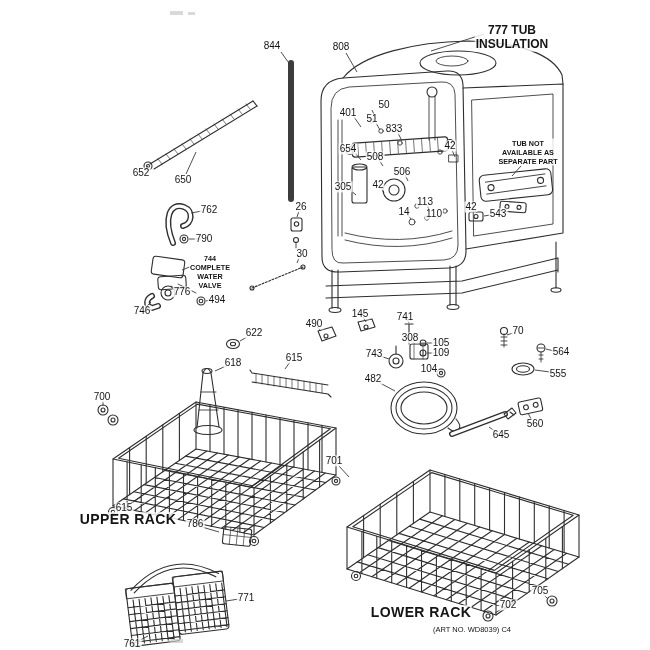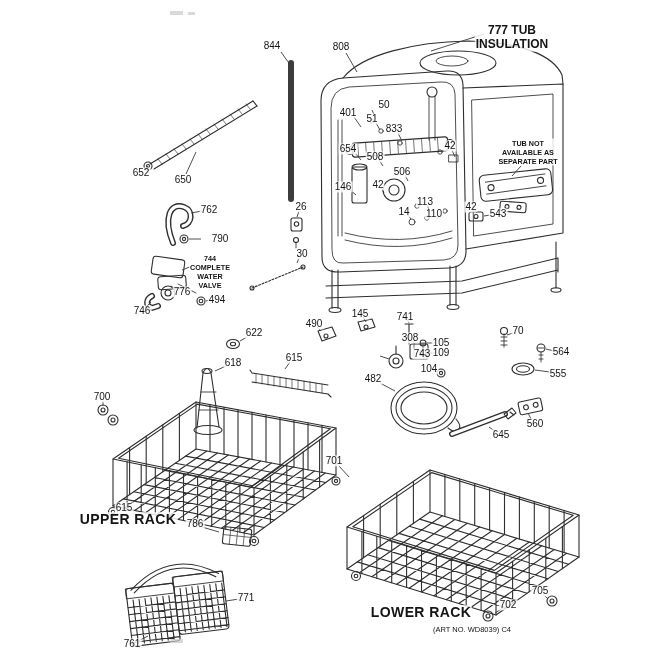--- a/index.html
+++ b/index.html
@@ -309,49 +309,49 @@
       <div class="callout notesm" style="left: 528px; top: 152px; color: rgb(20, 20, 20);">TUB NOT
 AVAILABLE AS
 SEPARATE PART</div>
       <div class="callout num" style="left: 348px; top: 113px; color: rgb(20, 20, 20);">401</div>
       <div class="callout num" style="left: 384px; top: 105px; color: rgb(20, 20, 20);">50</div>
       <div class="callout num" style="left: 372px; top: 119px; color: rgb(20, 20, 20);">51</div>
       <div class="callout num" style="left: 394px; top: 129px; color: rgb(20, 20, 20);">833</div>
       <div class="callout num" style="left: 348px; top: 149px; color: rgb(20, 20, 20);">654</div>
       <div class="callout num" style="left: 375px; top: 157px; color: rgb(20, 20, 20);">508</div>
       <div class="callout num" style="left: 402px; top: 172px; color: rgb(20, 20, 20);">506</div>
-      <div class="callout num" style="left: 343px; top: 187px; color: rgb(20, 20, 20);">146</div>
+      <div class="callout num" style="left: 343px; top: 187px; color: rgb(20, 20, 20);">305</div>
       <div class="callout num" style="left: 378px; top: 185px; color: rgb(20, 20, 20);">42</div>
       <div class="callout num" style="left: 404px; top: 212px; color: rgb(20, 20, 20);">14</div>
       <div class="callout num" style="left: 425px; top: 202px; color: rgb(20, 20, 20);">113</div>
       <div class="callout num" style="left: 434px; top: 214px; color: rgb(20, 20, 20);">110</div>
       <div class="callout num" style="left: 498px; top: 214px; color: rgb(20, 20, 20);">543</div>
       <div class="callout num" style="left: 450px; top: 146px; color: rgb(20, 20, 20);">42</div>
       <div class="callout num" style="left: 471px; top: 207px; color: rgb(20, 20, 20);">42</div>
       <div class="callout num" style="left: 141px; top: 173px; color: rgb(20, 20, 20);">652</div>
       <div class="callout num" style="left: 183px; top: 180px; color: rgb(20, 20, 20);">650</div>
       <div class="callout num" style="left: 301px; top: 207px; color: rgb(20, 20, 20);">26</div>
       <div class="callout num" style="left: 209px; top: 210px; color: rgb(20, 20, 20);">762</div>
-      <div class="callout num" style="left: 220px; top: 239px; color: rgb(20, 20, 20);">790</div>
+      <div class="callout num" style="left: 204px; top: 239px; color: rgb(20, 20, 20);">790</div>
       <div class="callout notesm" style="left: 210px; top: 272px; color: rgb(20, 20, 20);">744
 COMPLETE
 WATER
 VALVE</div>
       <div class="callout num" style="left: 182px; top: 292px; color: rgb(20, 20, 20);">776</div>
       <div class="callout num" style="left: 217px; top: 300px; color: rgb(20, 20, 20);">494</div>
       <div class="callout num" style="left: 142px; top: 311px; color: rgb(20, 20, 20);">746</div>
       <div class="callout num" style="left: 302px; top: 254px; color: rgb(20, 20, 20);">30</div>
       <div class="callout num" style="left: 254px; top: 333px; color: rgb(20, 20, 20);">622</div>
       <div class="callout num" style="left: 233px; top: 363px; color: rgb(20, 20, 20);">618</div>
       <div class="callout num" style="left: 294px; top: 358px; color: rgb(20, 20, 20);">615</div>
       <div class="callout num" style="left: 314px; top: 324px; color: rgb(20, 20, 20);">490</div>
       <div class="callout num" style="left: 360px; top: 314px; color: rgb(20, 20, 20);">145</div>
       <div class="callout num" style="left: 405px; top: 317px; color: rgb(20, 20, 20);">741</div>
       <div class="callout num" style="left: 410px; top: 338px; color: rgb(20, 20, 20);">308</div>
-      <div class="callout num" style="left: 374px; top: 354px; color: rgb(20, 20, 20); margin-left: 48px;">743</div>
+      <div class="callout num" style="left: 374px; top: 354px; color: rgb(20, 20, 20);">743</div>
       <div class="callout num" style="left: 441px; top: 343px; color: rgb(20, 20, 20);">105</div>
       <div class="callout num" style="left: 441px; top: 353px; color: rgb(20, 20, 20);">109</div>
       <div class="callout num" style="left: 429px; top: 369px; color: rgb(20, 20, 20);">104</div>
       <div class="callout num" style="left: 373px; top: 379px; color: rgb(20, 20, 20);">482</div>
       <div class="callout num" style="left: 518px; top: 331px; color: rgb(20, 20, 20);">70</div>
       <div class="callout num" style="left: 561px; top: 352px; color: rgb(20, 20, 20);">564</div>
       <div class="callout num" style="left: 558px; top: 374px; color: rgb(20, 20, 20);">555</div>
       <div class="callout num" style="left: 501px; top: 435px; color: rgb(20, 20, 20);">645</div>
       <div class="callout num" style="left: 535px; top: 424px; color: rgb(20, 20, 20);">560</div>
       <div class="callout num" style="left: 102px; top: 397px; color: rgb(20, 20, 20);">700</div>

